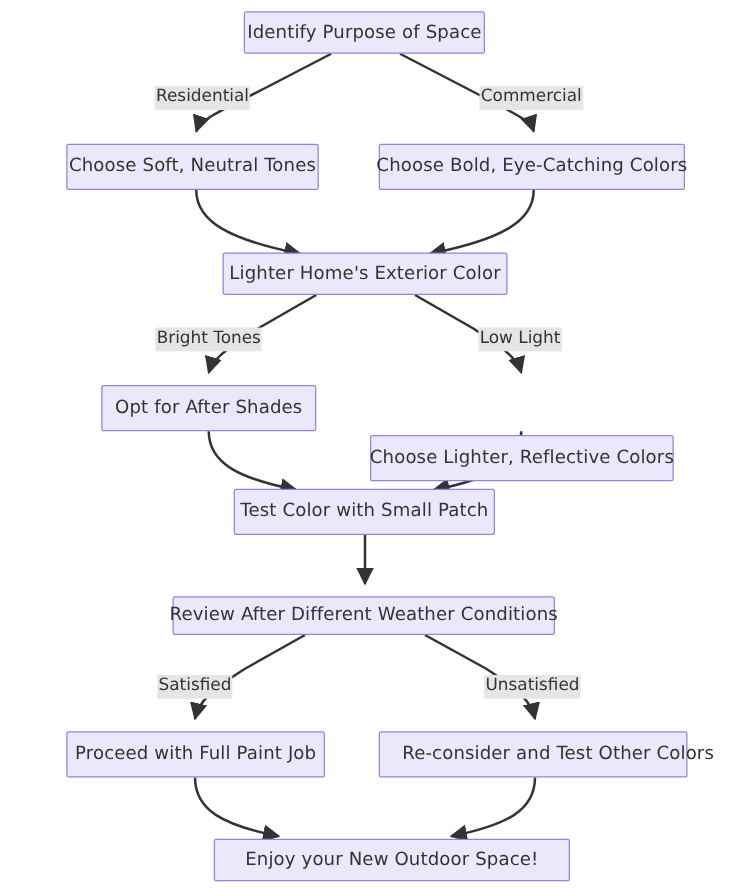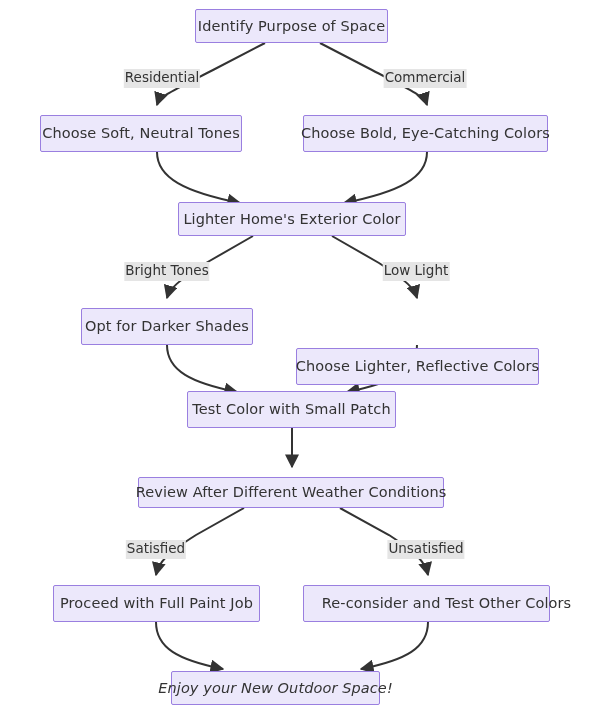--- a/index.html
+++ b/index.html
@@ -91,34 +91,34 @@
 
     <path d="M 156 622 C 156 648 178 660 223 669" fill="none" stroke="#333333" stroke-width="2" marker-end="url(#arrow)"></path>
 
     <path d="M 428 622 C 428 648 406 660 361 669" fill="none" stroke="#333333" stroke-width="2" marker-end="url(#arrow)"></path>
   </svg>
 
   <div class="node" style="left:195px; top:9px; width:193px; height:34px;">
     <span>Identify Purpose of Space</span>
   </div>
 
-  <div class="node" style="left:40px; top:115px; width:202px; height:37px;">
+  <div class="node" style="left:53px; top:115px; width:202px; height:37px;">
     <span>Choose Soft, Neutral Tones</span>
   </div>
 
   <div class="node" style="left:303px; top:115px; width:245px; height:37px;">
     <span>Choose Bold, Eye-Catching Colors</span>
   </div>
 
   <div class="node" style="left:178px; top:202px; width:228px; height:34px;">
     <span>Lighter Home's Exterior Color</span>
   </div>
 
   <div class="node" style="left:81px; top:308px; width:172px; height:37px;">
-    <span>Opt for Darker Shades</span>
+    <span>Opt for After Shades</span>
   </div>
 
   <div class="node" style="left:296px; top:308px; width:243px; height:37px;margin-top:40px;">
     <span>Choose Lighter, Reflective Colors</span>
   </div>
 
   <div class="node" style="left:187px; top:391px; width:209px; height:37px;">
     <span>Test Color with Small Patch</span>
   </div>
 
@@ -127,21 +127,21 @@
   </div>
 
   <div class="node" style="left:53px; top:585px; width:207px; height:37px;">
     <span>Proceed with Full Paint Job</span>
   </div>
 
   <div class="node" style="left:303px; top:585px; width:247px; height:37px;padding-left:40px;">
     <span>Re-consider and Test Other Colors</span>
   </div>
 
-  <div class="node" style="left:171px; top:671px; width:209px; height:34px;font-style:italic;">
+  <div class="node" style="left:171px; top:671px; width:285px; height:34px;">
     <span>Enjoy your New Outdoor Space!</span>
   </div>
 
   <div class="edge-label" style="left:162px; top:69px;">Residential</div>
 
   <div class="edge-label" style="left:425px; top:69px;">Commercial</div>
 
   <div class="edge-label" style="left:167px; top:262px;">Bright Tones</div>
 
   <div class="edge-label" style="left:416px; top:262px;">Low Light</div>

